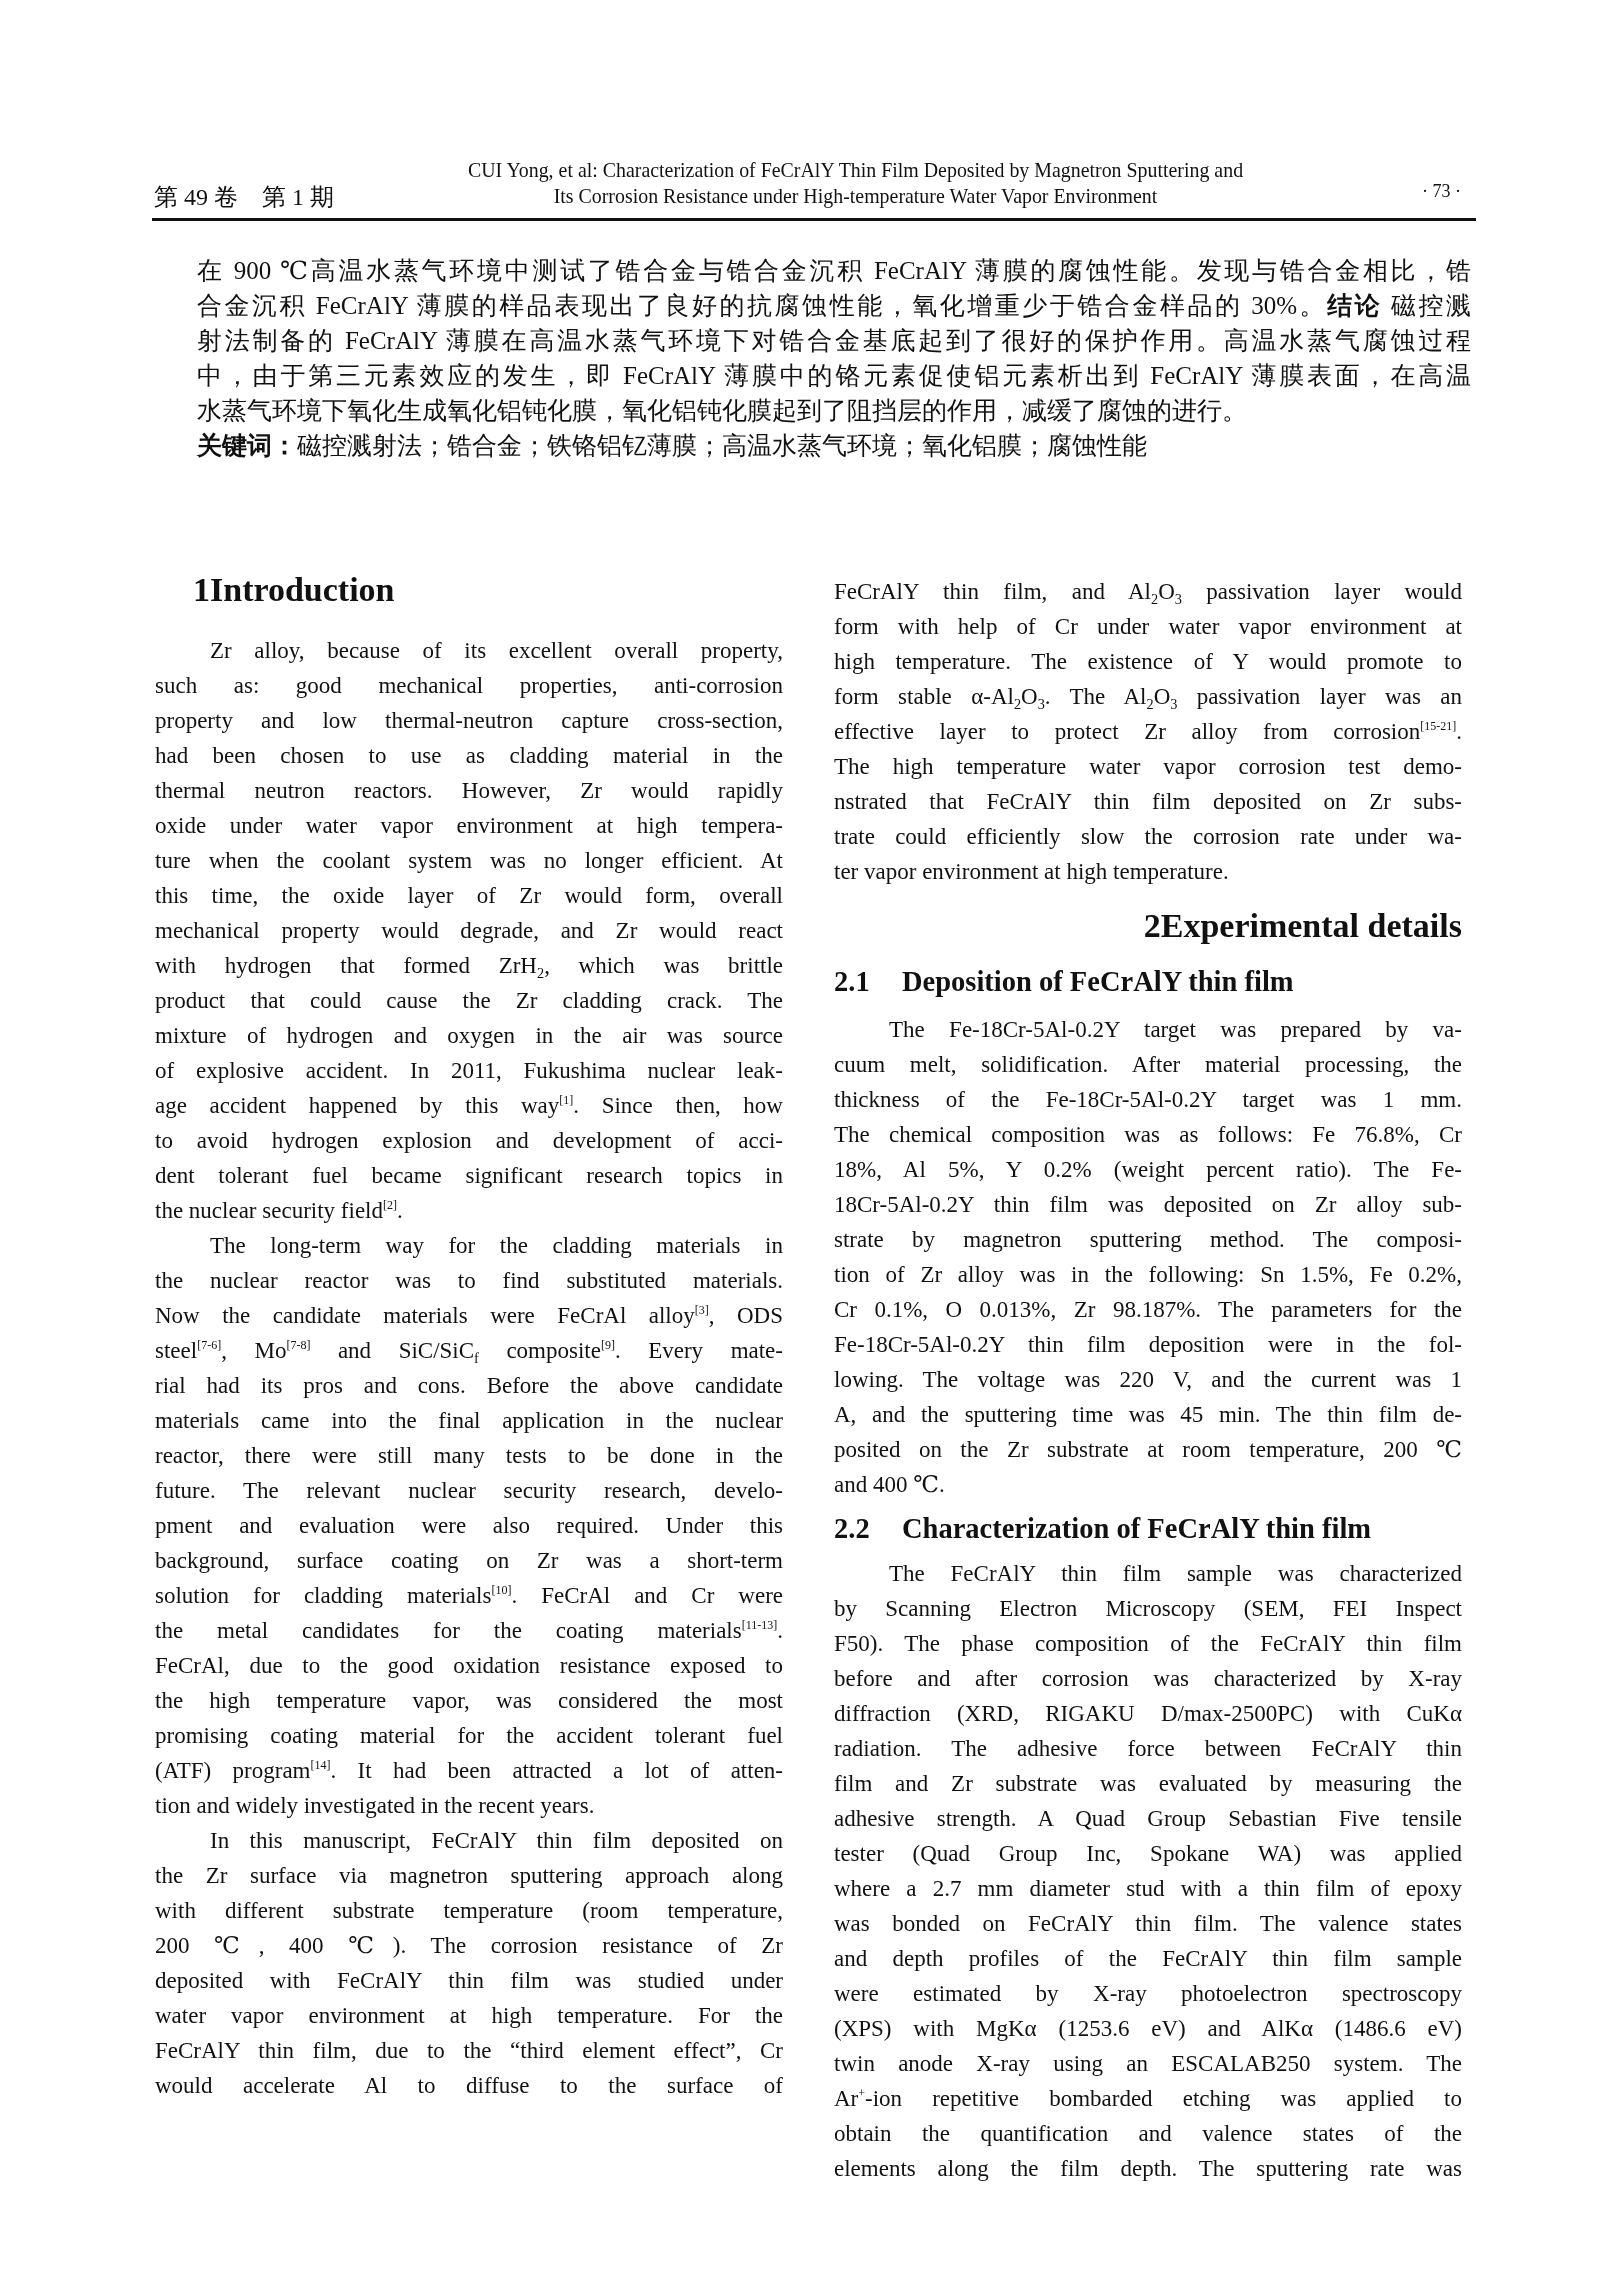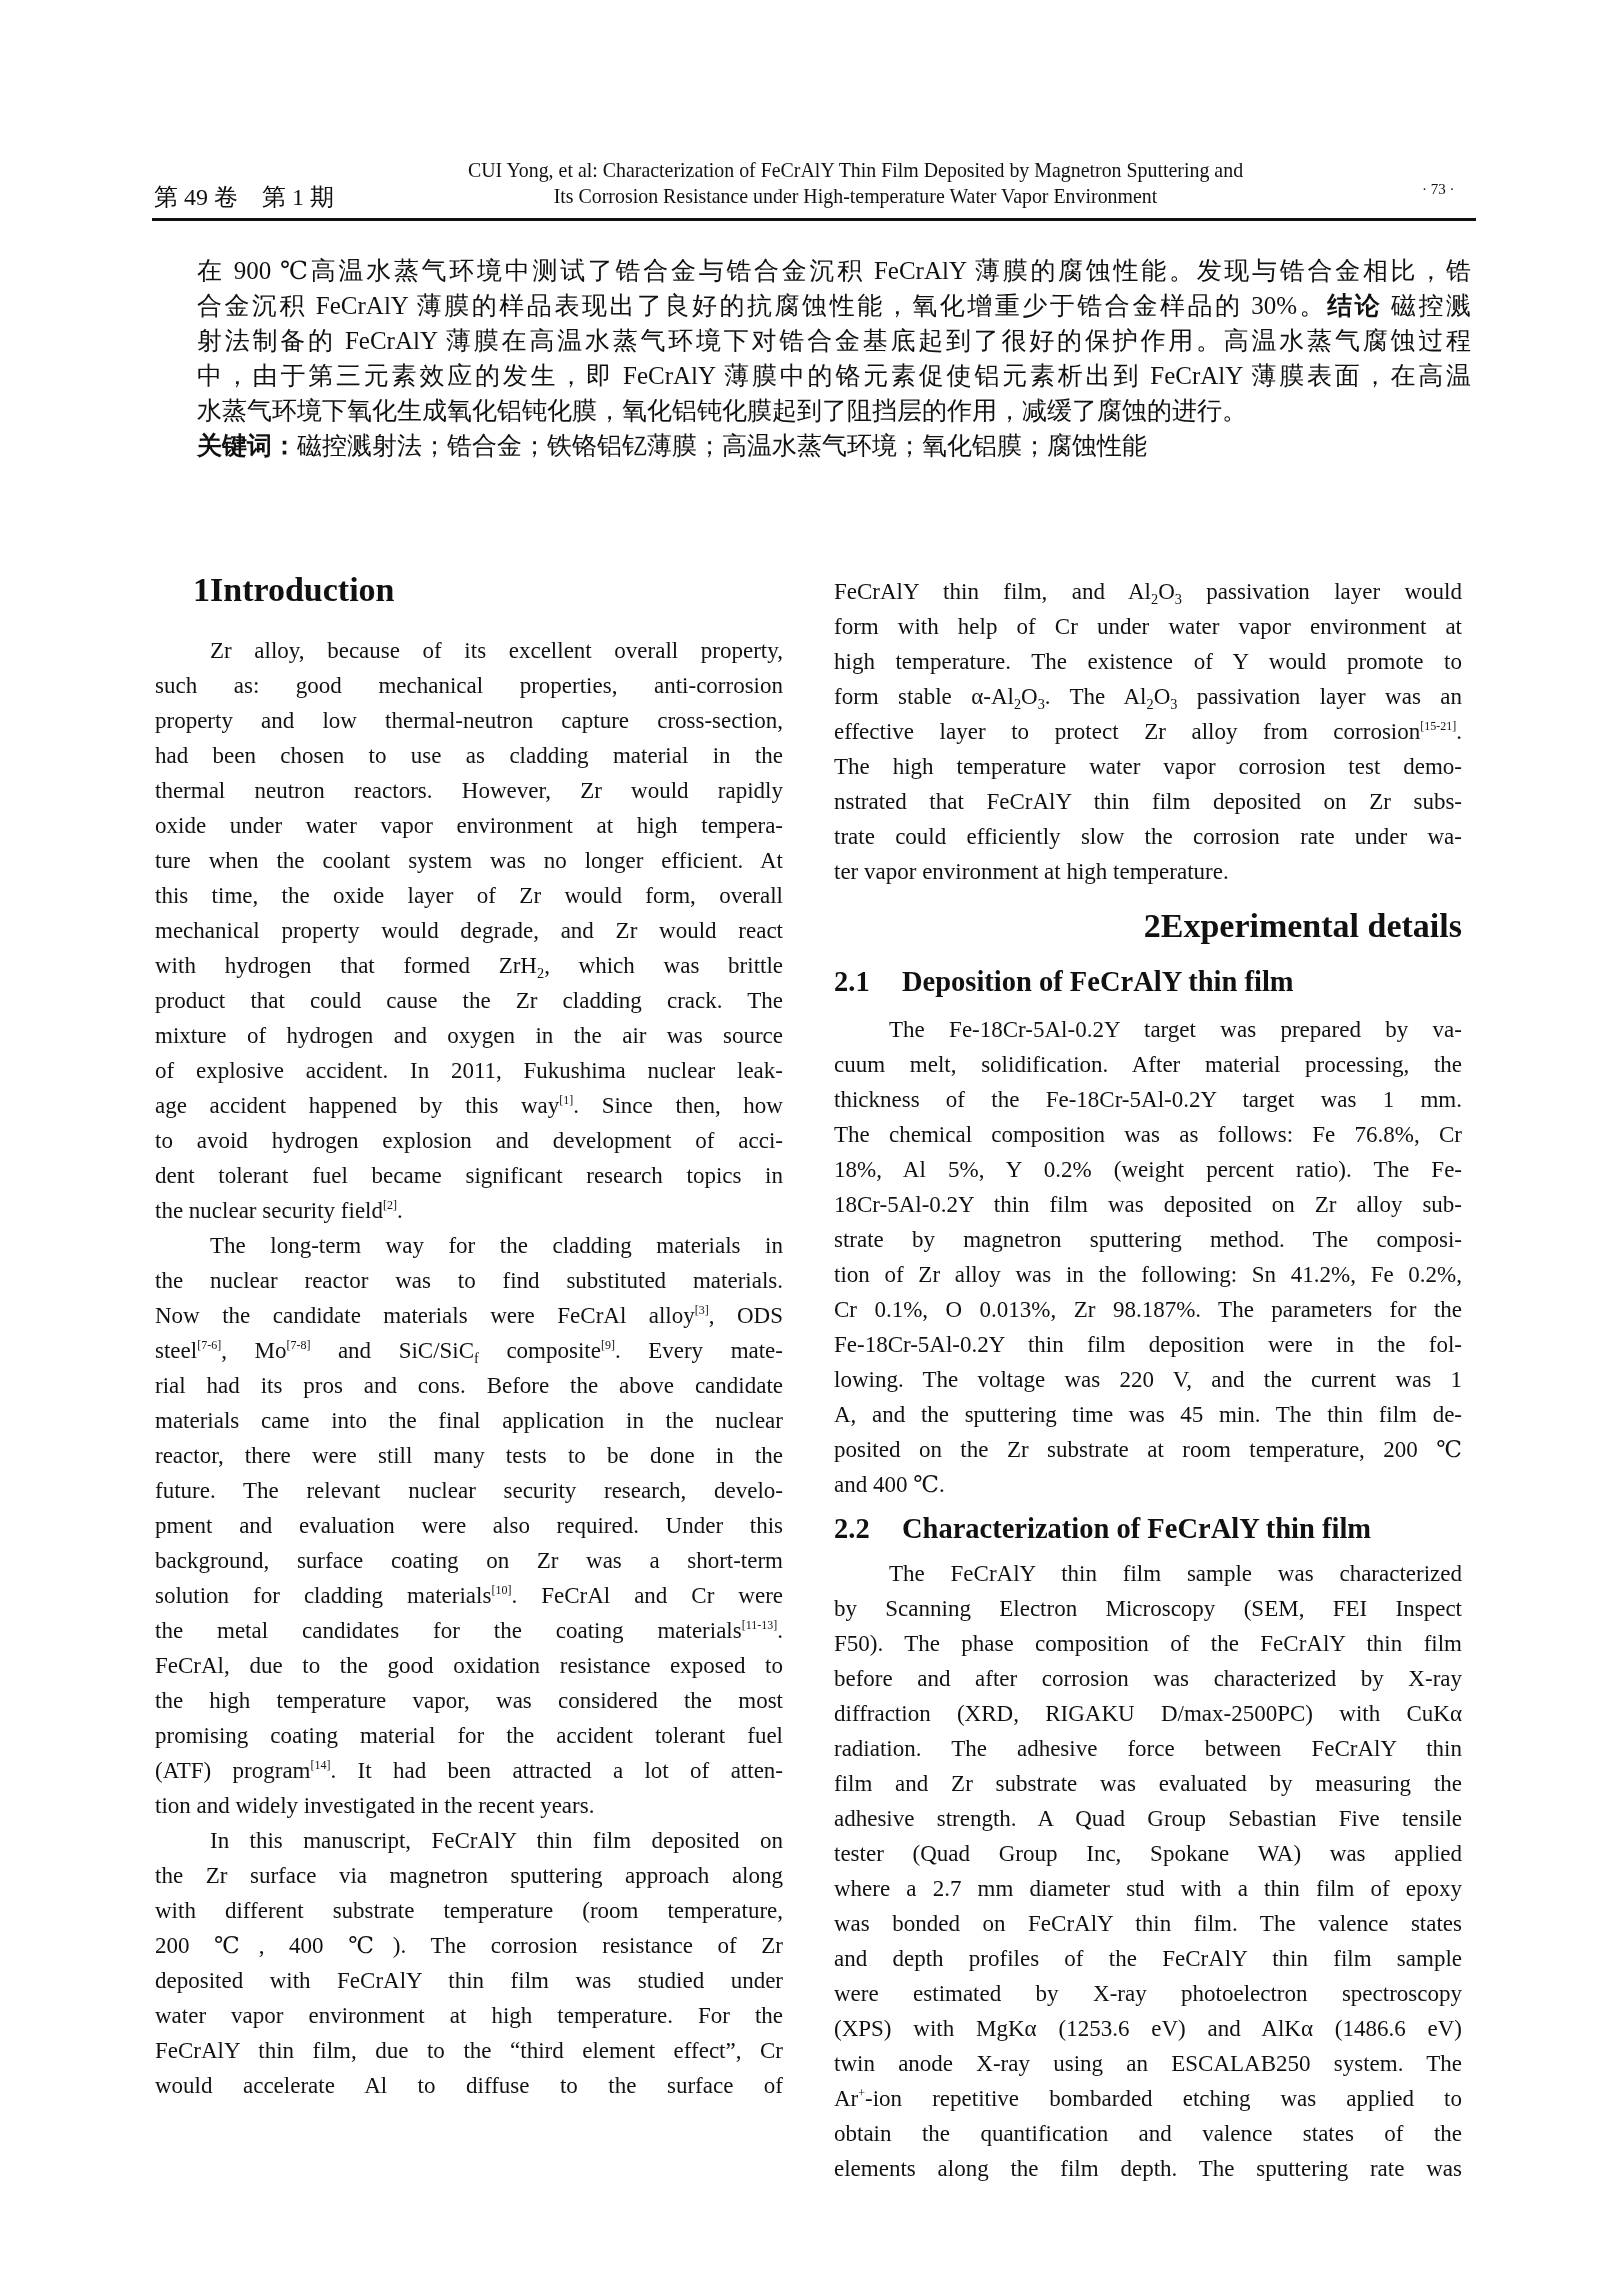--- a/index.html
+++ b/index.html
@@ -2,21 +2,21 @@
 <html style="font-size:15px"><head>
 <meta charset="utf-8">
 <style>
   html, body { margin: 0; padding: 0; background: #ffffff; }
   body { width: 1617px; height: 2270px; position: relative; overflow: hidden;
          font-family: "Liberation Serif", "DejaVu Serif", serif; color: #111; }
   .abs { position: absolute; }
   .hdr-left { left: 154px; top: 181px; font-size: 24px; text-align: right; }
   .hdr-center { left: 380px; width: 951px; top: 157px; text-align: center; font-size: 21.4px; line-height: 26px;
                 transform: scaleX(0.93); transform-origin: center top; }
-  .hdr-page { left: 1422px; top: 181px; font-size: 15px; }
+  .hdr-page { left: 1422px; top: 181px; font-size: 18px; }
   .hdr-rule { left: 152px; top: 218px; width: 1324px; height: 2.9px; background: #111; }
   .cn-block { left: 197px; top: 253px; width: 1274px; font-size: 25px; line-height: 35px; }
   .cn-line { display: block; white-space: nowrap; height: 35px; text-align-last: justify; text-align: justify; width: 1274px; }
   .cn-line.last { text-align-last: left; }
   .bold { font-weight: bold; font-family: "DejaVu Sans", sans-serif; }
   .kw-line { display:block; height: 35px; white-space: nowrap; }
   .h1 { font-weight: bold; font-size: 34px; white-space: nowrap; text-align: right; }
   .h1 .num { display: inline-block; width: 55px; }
   .h2 { font-weight: bold; font-size: 28.5px; white-space: nowrap; }
   .h2 .num { display: inline-block; width: 68px; }
@@ -117,21 +117,21 @@
     <span class="num">2.1</span><span>Deposition of FeCrAlY thin film</span>
   </div>
   <div id="right-s21">
       <span class="ln indent">The Fe-18Cr-5Al-0.2Y target was prepared by va-</span>
       <span class="ln">cuum melt, solidification. After material processing, the</span>
       <span class="ln">thickness of the Fe-18Cr-5Al-0.2Y target was 1 mm.</span>
       <span class="ln">The chemical composition was as follows: Fe 76.8%, Cr</span>
       <span class="ln">18%, Al 5%, Y 0.2% (weight percent ratio). The Fe-</span>
       <span class="ln">18Cr-5Al-0.2Y thin film was deposited on Zr alloy sub-</span>
       <span class="ln">strate by magnetron sputtering method. The composi-</span>
-      <span class="ln">tion of Zr alloy was in the following: Sn 41.2%, Fe 0.2%,</span>
+      <span class="ln">tion of Zr alloy was in the following: Sn 1.5%, Fe 0.2%,</span>
       <span class="ln">Cr 0.1%, O 0.013%, Zr 98.187%. The parameters for the</span>
       <span class="ln">Fe-18Cr-5Al-0.2Y thin film deposition were in the fol-</span>
       <span class="ln">lowing. The voltage was 220 V, and the current was 1</span>
       <span class="ln">A, and the sputtering time was 45 min. The thin film de-</span>
       <span class="ln">posited on the Zr substrate at room temperature, 200 ℃</span>
       <span class="ln last">and 400 ℃.</span>
     </div>
   <div class="h2" style="height:48px; line-height:53px;">
     <span class="num">2.2</span><span>Characterization of FeCrAlY thin film</span>
   </div>

